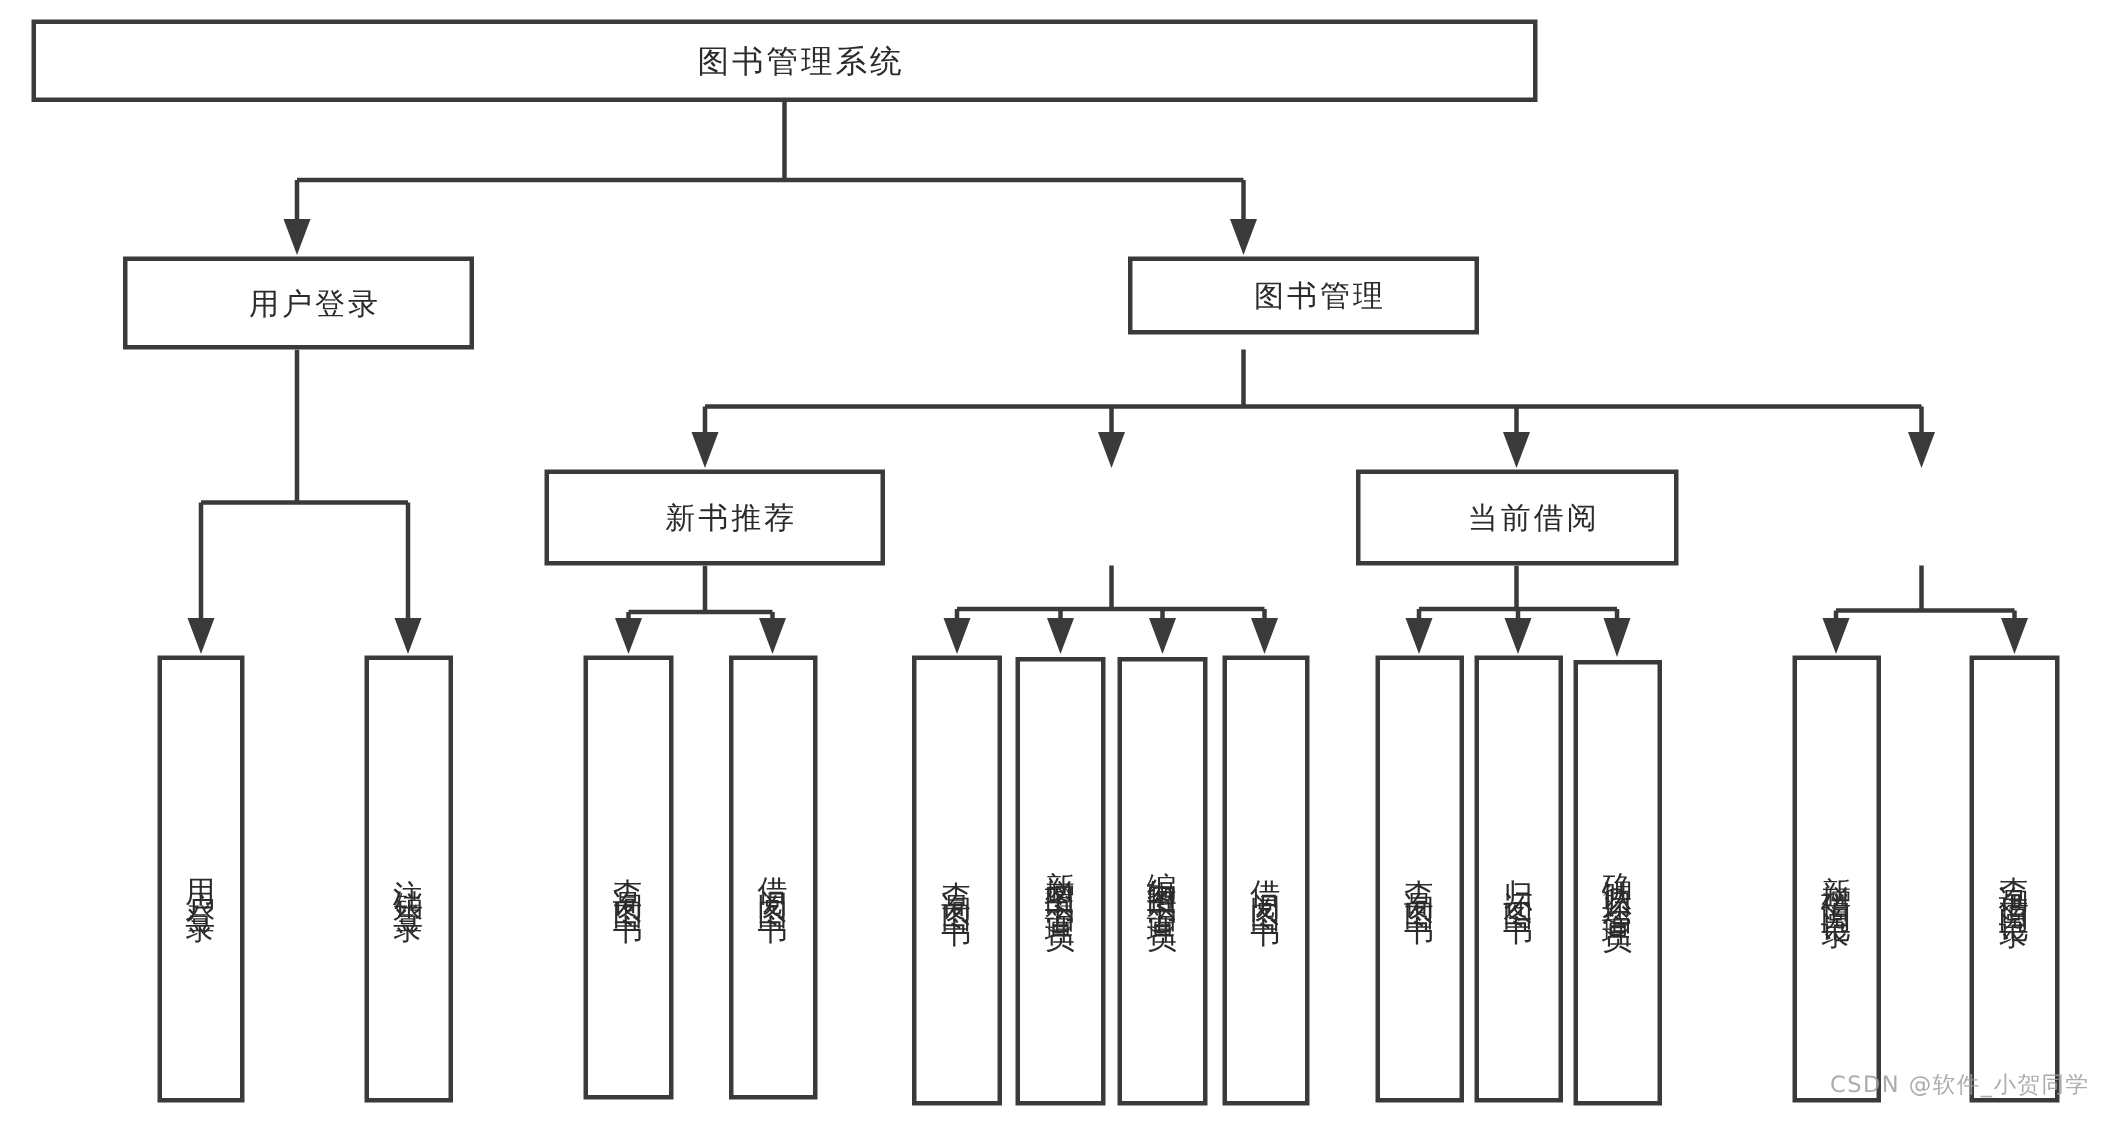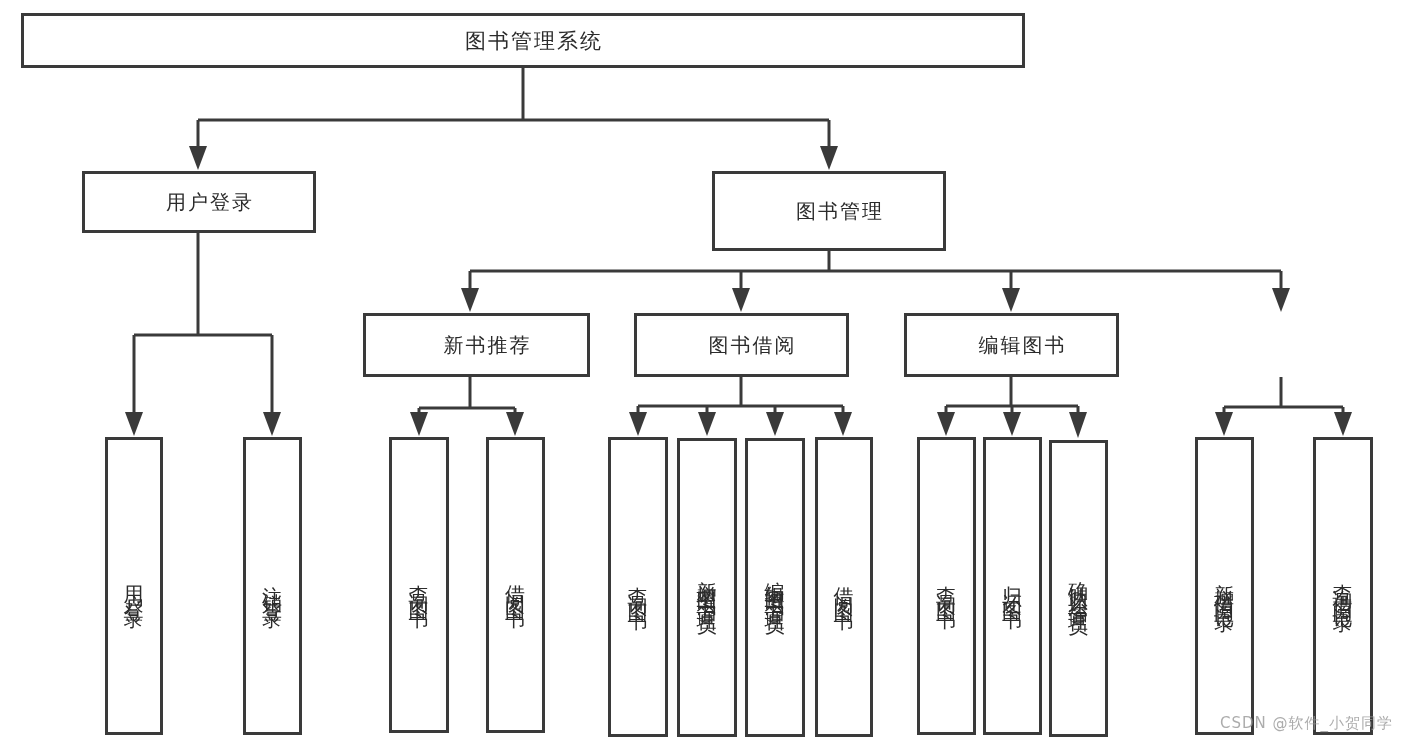--- a/index.html
+++ b/index.html
@@ -123,25 +123,24 @@
     <path class="cline" d="M1224 407 H1343"></path>
     <path class="cline" d="M1224 407 V414"></path>
     <polygon class="ahead" points="1215,412 1233,412 1224,436"></polygon>
     <path class="cline" d="M1343 407 V414"></path>
     <polygon class="ahead" points="1334,412 1352,412 1343,436"></polygon>
   </svg>
 
   <div class="node root" style="left:21px; top:13px; width:1004px; height:55px;">图书管理系统</div>
 
   <div class="node" style="left:82px; top:171px; width:234px; height:62px;">用户登录</div>
-  <div class="node" style="left:712px; top:171px; width:234px; height:80px;text-align:center;">图书管理</div>
+  <div class="node" style="left:752px; top:171px; width:234px; height:52px;text-align:center;">图书管理</div>
 
   <div class="node" style="left:363px; top:313px; width:227px; height:64px;">新书推荐</div>
-  <div class="node" style="left:634px; top:313px; width:215px; height:64px;">图书借阅</div>
-  <div class="node" style="left:904px; top:313px; width:215px; height:64px;">编辑图书</div>
+  <div class="node" style="left:904px; top:313px; width:215px; height:64px;">当前借阅</div>
 
   <div class="leaf" style="left:105px; top:437px; width:58px; height:298px;">
     <span class="vtext">用户登录</span>
   </div>
   <div class="leaf" style="left:243px; top:437px; width:59px; height:298px;">
     <span class="vtext">注销登录</span>
   </div>
 
   <div class="leaf" style="left:389px; top:437px; width:60px; height:296px;">
     <span class="vtext">查询图书</span>

